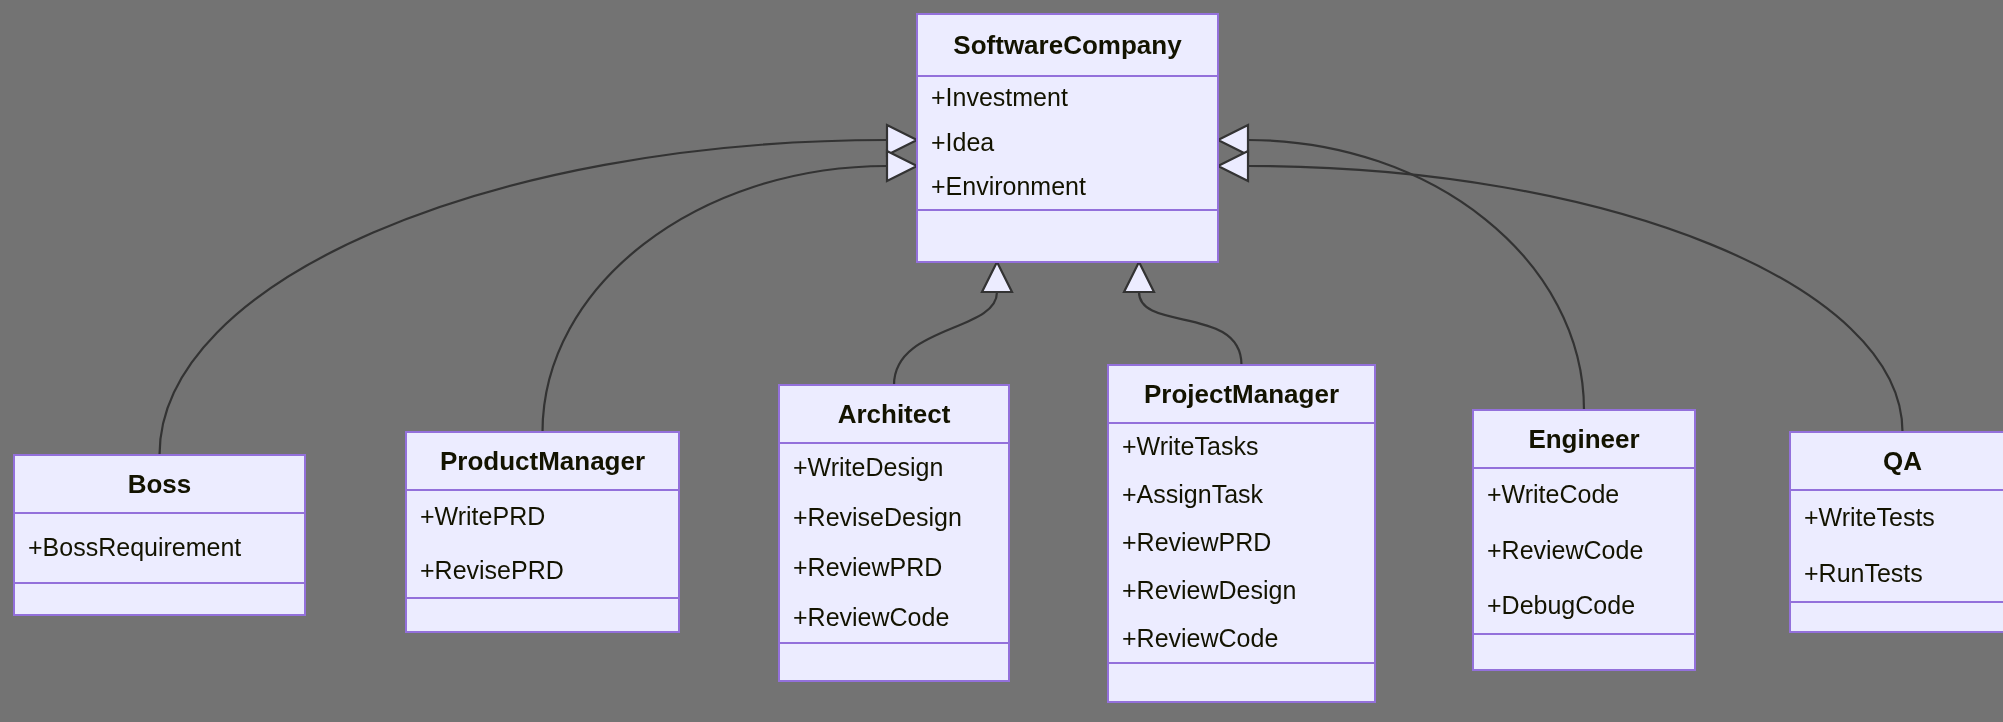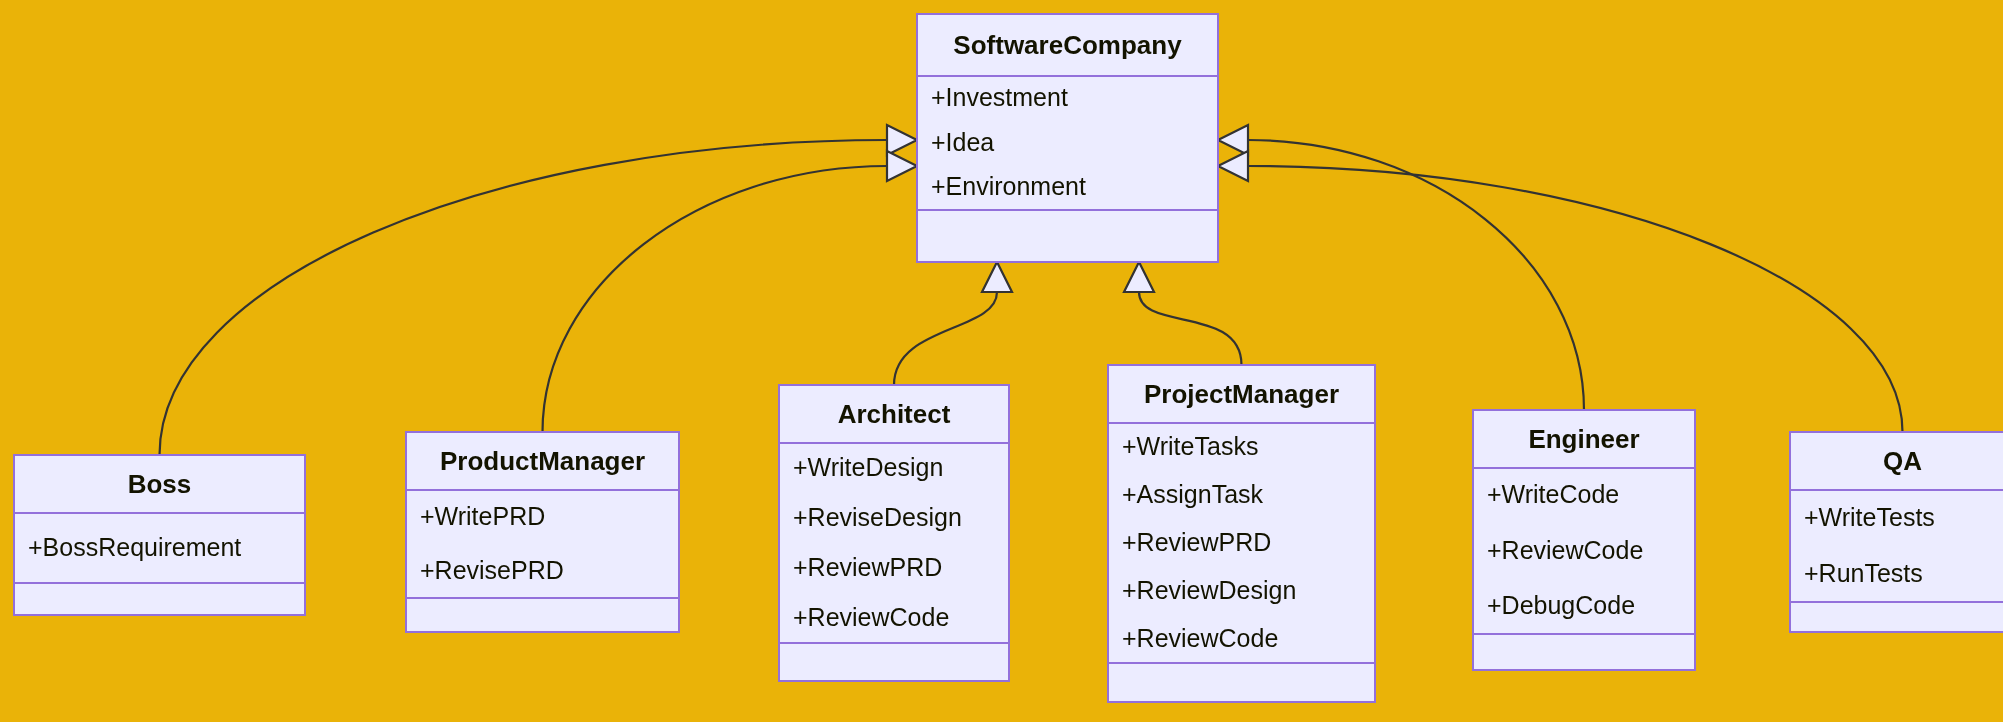--- a/index.html
+++ b/index.html
@@ -10,21 +10,21 @@
   body {
     width: 2003px;
     height: 722px;
     font-family: "Liberation Sans", sans-serif;
     overflow: hidden;
   }
   #diagram-root {
     position: relative;
     width: 2003px;
     height: 722px;
-    background: #eab308;
+    background: #737373;
     text-align: right;
   }
   svg.uml-canvas {
     display: block;
     width: 2003px;
     height: 722px;
   }
   .cls-box-rect {
     fill: #ECECFF;
     stroke: #9370DB;

